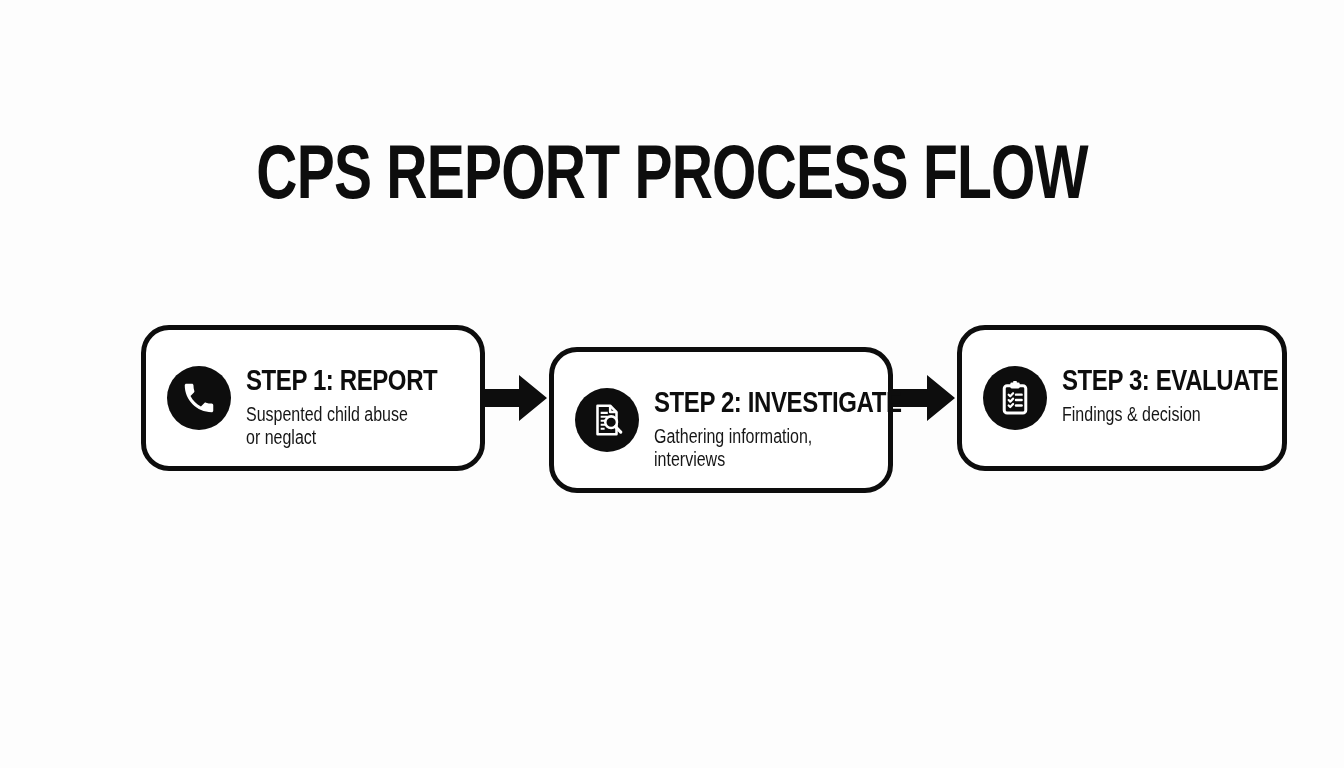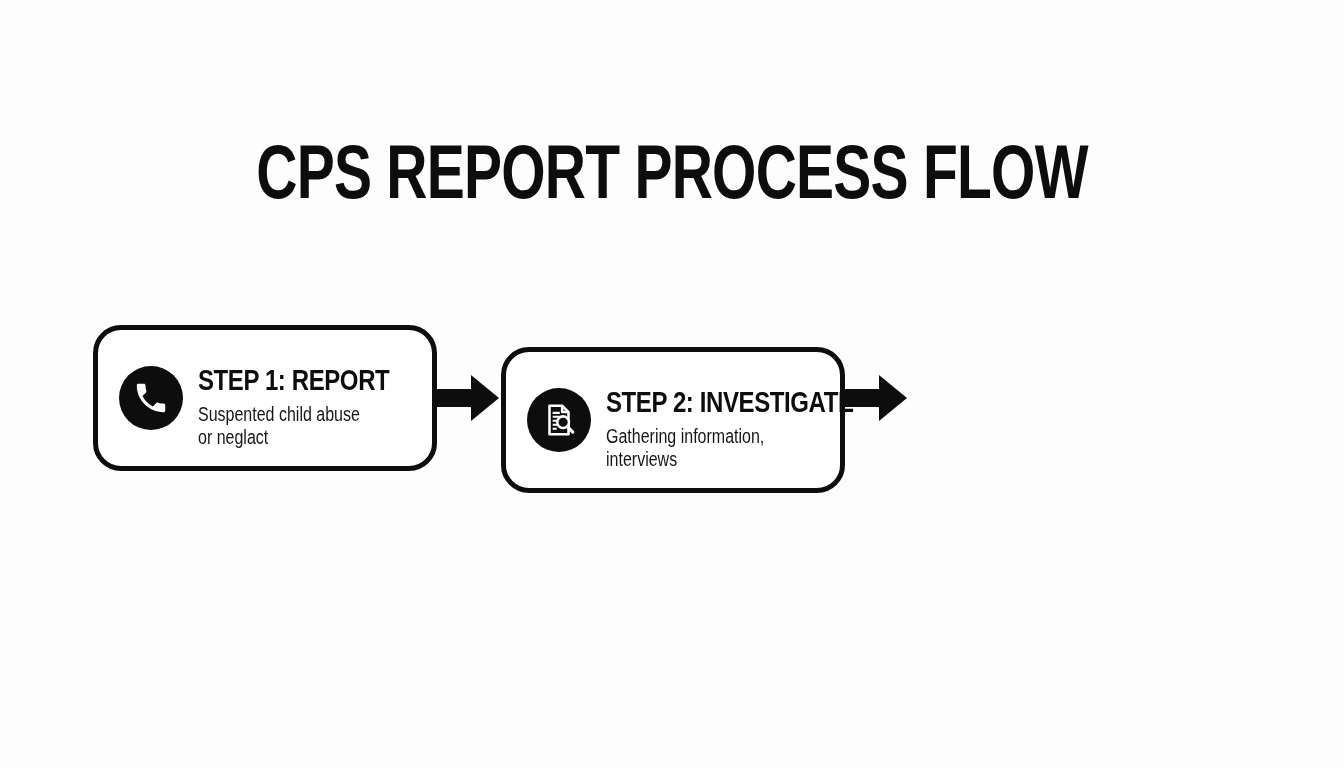--- a/index.html
+++ b/index.html
@@ -30,21 +30,21 @@
     transform: scaleX(0.75);
     transform-origin: center top;
     white-space: nowrap;
   }
   .flow-row {
     position: absolute;
     left: 68px; top: 325px;
     width: 1219px; height: 146px;
     display: flex;
     align-items: center;
-    justify-content: flex-start;
+    justify-content: flex-end;
     padding-left: 25px;
   }
   .step-box {
     position: relative;
     height: 146px;
     background: var(--box-background);
     border: 5px solid var(--ink);
     border-radius: 28px;
     flex: none;
   }
@@ -130,15 +130,34 @@
 interviews</div>
       </div>
     </div>
 
     <div class="flow-arrow">
       <svg width="64" height="56" viewBox="0 0 64 56" aria-hidden="true">
         <polygon points="0,19 34,19 34,5 62,28 34,51 34,37 0,37" fill="#0d0d0d"></polygon>
       </svg>
     </div>
 
+    <div class="step-box w3">
+      <div class="icon-circle">
+        <svg viewBox="0 0 24 24" fill="none" aria-hidden="true">
+          <rect x="5.2" y="4.2" width="13.6" height="17.3" rx="1.8" stroke="#ffffff" stroke-width="1.9"></rect>
+          <rect x="9" y="2.2" width="6" height="3.8" rx="0.9" fill="#ffffff"></rect>
+          <rect x="10.8" y="1.2" width="2.4" height="1.6" rx="0.6" fill="#ffffff"></rect>
+          <path d="M8 9.9l1 1 1.8-1.9" stroke="#ffffff" stroke-width="1.4" stroke-linecap="round" stroke-linejoin="round"></path>
+          <path d="M12.6 9.9h3.6" stroke="#ffffff" stroke-width="1.5" stroke-linecap="round"></path>
+          <path d="M8 13.3l1 1 1.8-1.9" stroke="#ffffff" stroke-width="1.4" stroke-linecap="round" stroke-linejoin="round"></path>
+          <path d="M12.6 13.3h3.6" stroke="#ffffff" stroke-width="1.5" stroke-linecap="round"></path>
+          <path d="M8 16.7l1 1 1.8-1.9" stroke="#ffffff" stroke-width="1.4" stroke-linecap="round" stroke-linejoin="round"></path>
+          <path d="M12.6 16.7h3.6" stroke="#ffffff" stroke-width="1.5" stroke-linecap="round"></path>
+        </svg>
+      </div>
+      <div class="step-text">
+        <div class="step-title">STEP 3: EVALUATE</div>
+        <div class="step-desc">Findings &amp; decision</div>
+      </div>
+    </div>
 
   </div>
 </div>
 
 </body></html>

